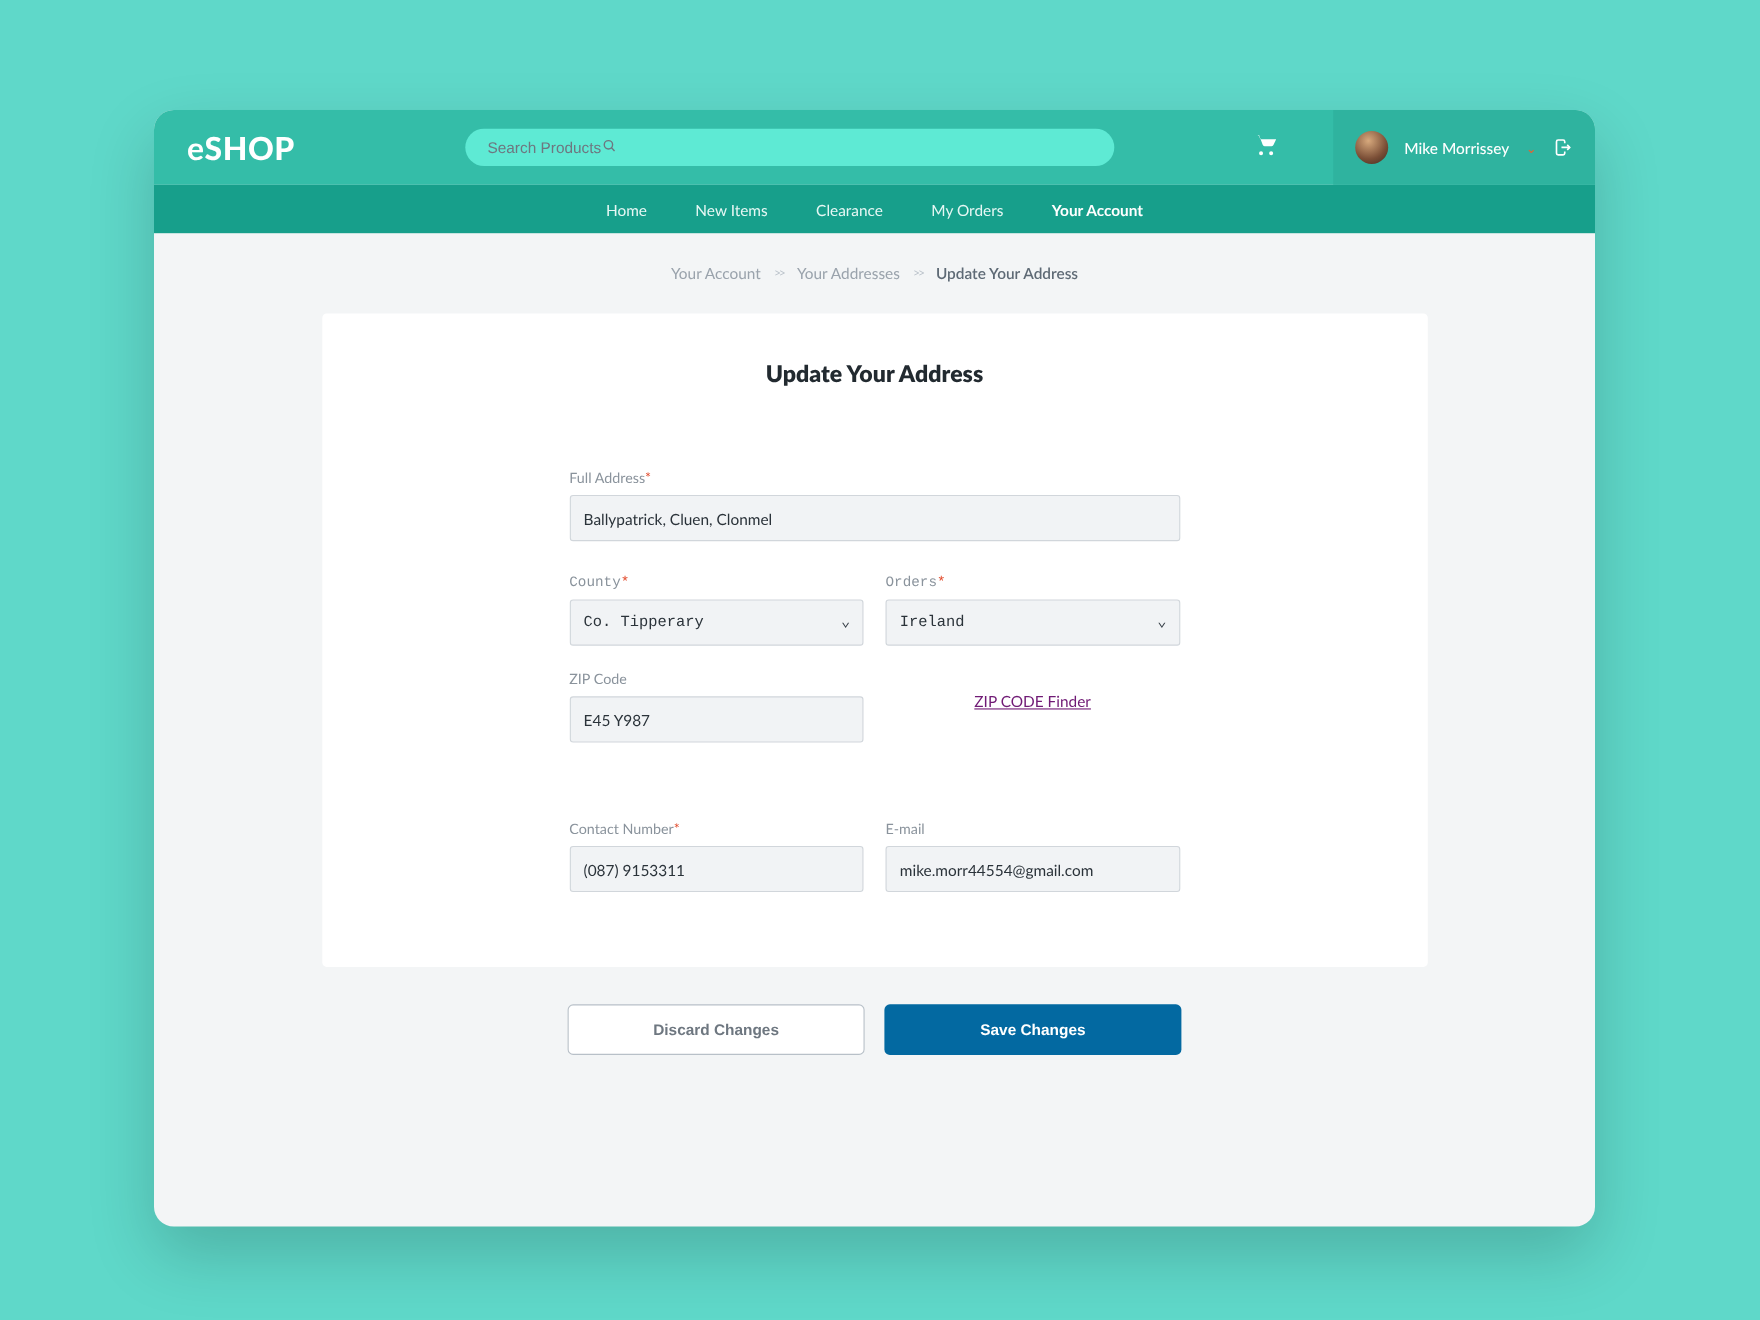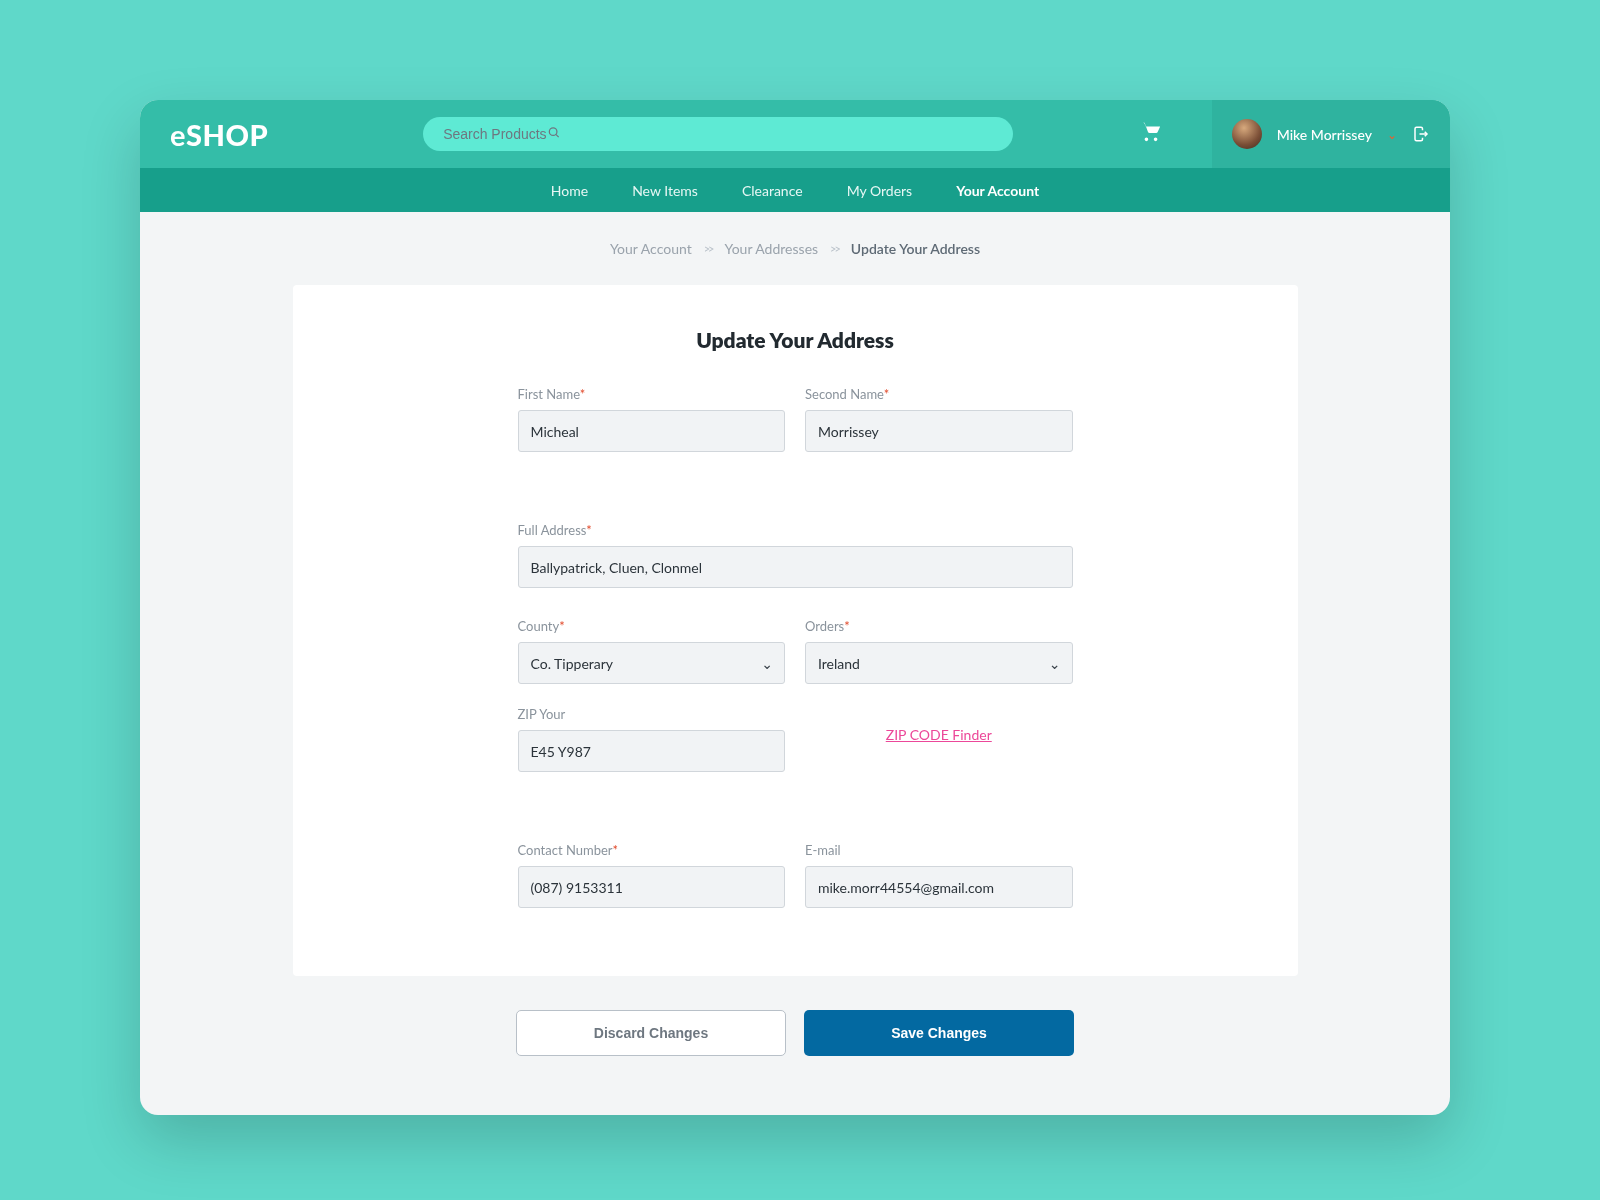--- a/index.html
+++ b/index.html
@@ -127,21 +127,21 @@
     font-family: inherit;
     width: 100%;
   }
   .select-wrap { position: relative; }
   .select { appearance: none; -webkit-appearance: none; padding-right: 52px; }
   .select-chevron {
     position: absolute; right: 12px; top: 50%; transform: translateY(-50%);
     pointer-events: none; color: #3a424a; font-size: 14px;
   }
   .zip-link {
-    color: #ec4899; font-size: 14px;
+    color: #701a75; font-size: 14px;
     text-decoration: underline;
     align-self: center;
     margin-top: 20px;
     display: inline-block;
   }
   .mandatory-note {
     text-align: center;
     font-size: 12px;
     font-style: italic;
     color: #6e7780;
@@ -222,41 +222,31 @@
     <span class="crumb">Your Account</span>
     <span class="sep">&gt;&gt;</span>
     <span class="crumb">Your Addresses</span>
     <span class="sep">&gt;&gt;</span>
     <span class="crumb current">Update Your Address</span>
   </div>
 
   <div class="card">
     <h2 class="card-title">Update Your Address</h2>
 
-    <div class="form-row">
-      <div class="form-group">
-        <span class="label"><span>First Name</span><span class="req">*</span></span>
-        <input class="input" value="Micheal" style="">
-      </div>
-      <div class="form-group">
-        <span class="label"><span>Second Name</span><span class="req">*</span></span>
-        <input class="input" value="Morrissey" style="">
-      </div>
-    </div>
 
     <div class="gap-block"></div>
 
     <div class="form-row">
       <div class="form-group">
         <span class="label"><span>Full Address</span><span class="req">*</span></span>
         <input class="input" value="Ballypatrick, Cluen, Clonmel" style="">
       </div>
     </div>
 
-    <div class="form-row" style="margin-bottom:22px;">
+    <div class="form-row" style="margin-bottom:22px;font-family:Liberation Mono, monospace;">
       <div class="form-group">
         <span class="label"><span>County</span><span class="req">*</span></span>
         <div class="select-wrap">
           <select class="select">
             <option>Co. Tipperary</option>
           </select>
           <span class="select-chevron">⌄</span>
         </div>
       </div>
       <div class="form-group">
@@ -265,21 +255,21 @@
           <select class="select">
             <option>Ireland</option>
           </select>
           <span class="select-chevron">⌄</span>
         </div>
       </div>
     </div>
 
     <div class="form-row">
       <div class="form-group half">
-        <span class="label">ZIP Your</span>
+        <span class="label">ZIP Code</span>
         <input class="input" value="E45 Y987" style="">
       </div>
       <div class="form-group half">
         <a class="zip-link">ZIP CODE Finder</a>
       </div>
     </div>
 
     <div class="gap-block"></div>
 
     <div class="form-row" style="margin-bottom:22px;">

